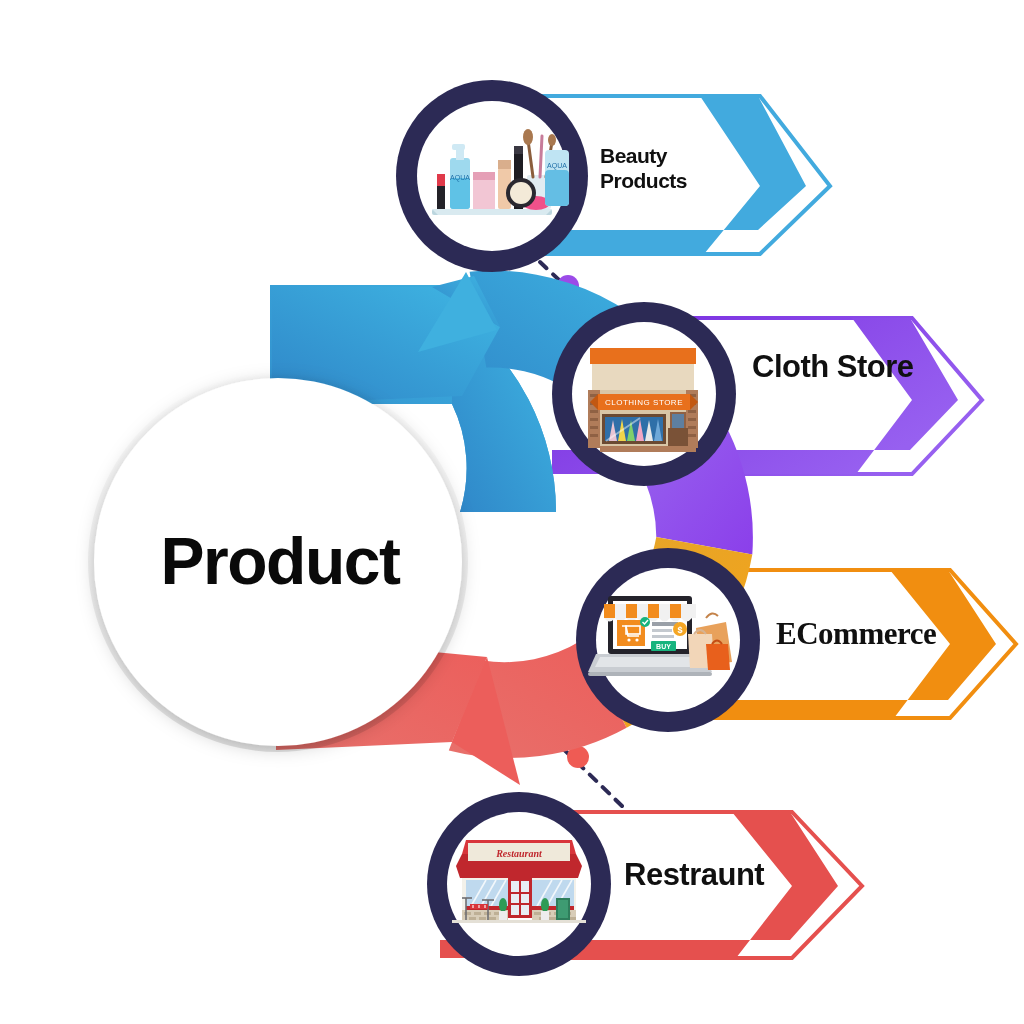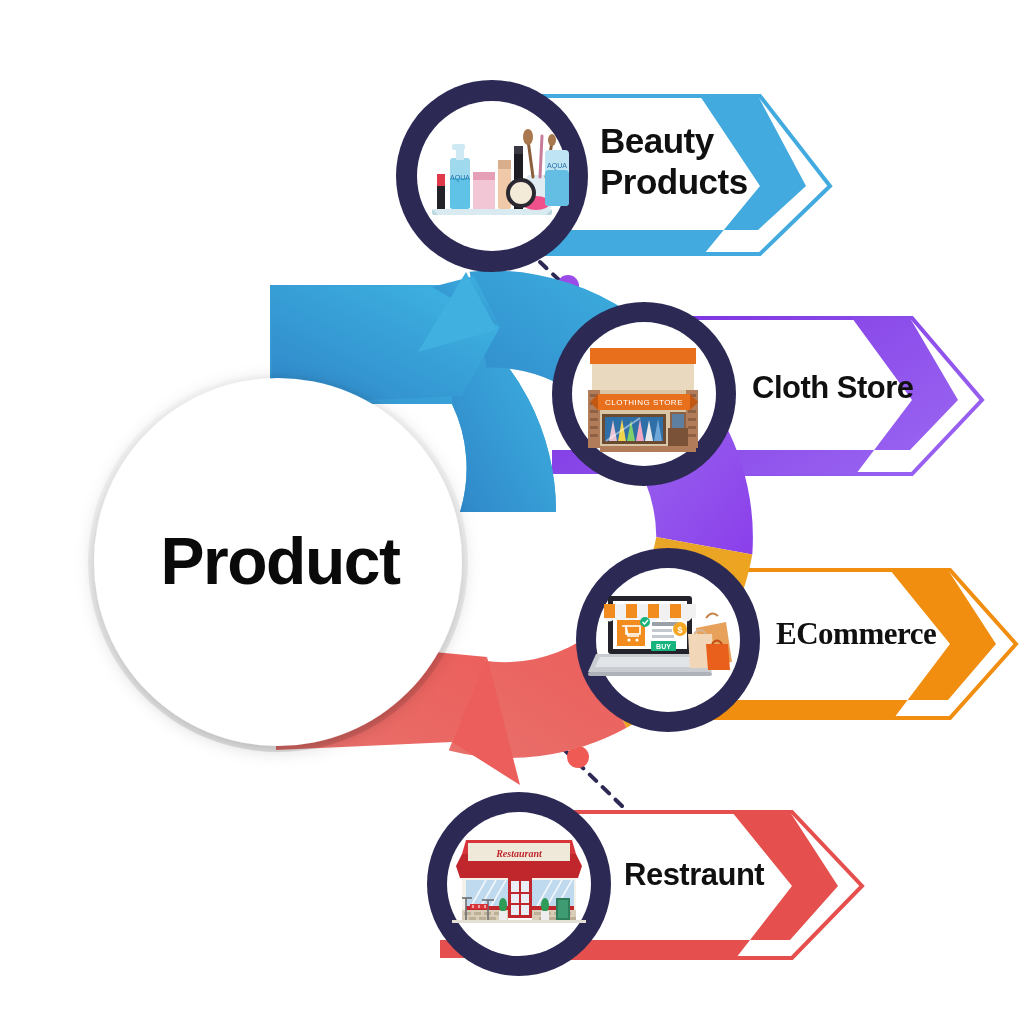--- a/index.html
+++ b/index.html
@@ -16,22 +16,22 @@
   .label{
     position:absolute;
     font-family:"Liberation Sans", sans-serif;
     font-weight:700;
     color:#101010;
     letter-spacing:-0.5px;
     line-height:1.18;
     white-space:pre-line;
     pointer-events:auto;
   }
-  .lbl-beauty   { left:600px; top:120px;  font-size:35px; }
-  .lbl-cloth    { left:752px; top:370px;  font-size:31px; }
+  .lbl-beauty   { left:600px; top:144px;  font-size:21px; }
+  .lbl-cloth    { left:752px; top:349px;  font-size:31px; }
   .lbl-ecom     { left:776px; top:616px;  font-size:31px;font-family:Liberation Serif, serif; }
   .lbl-rest     { left:624px; top:857px;  font-size:31px; }
 
   .center-label{
     position:absolute;
     left:100px; top:523px; width:360px;
     text-align:center;
     font-family:"Liberation Sans", sans-serif;
     font-weight:700;
     font-size:66px;

